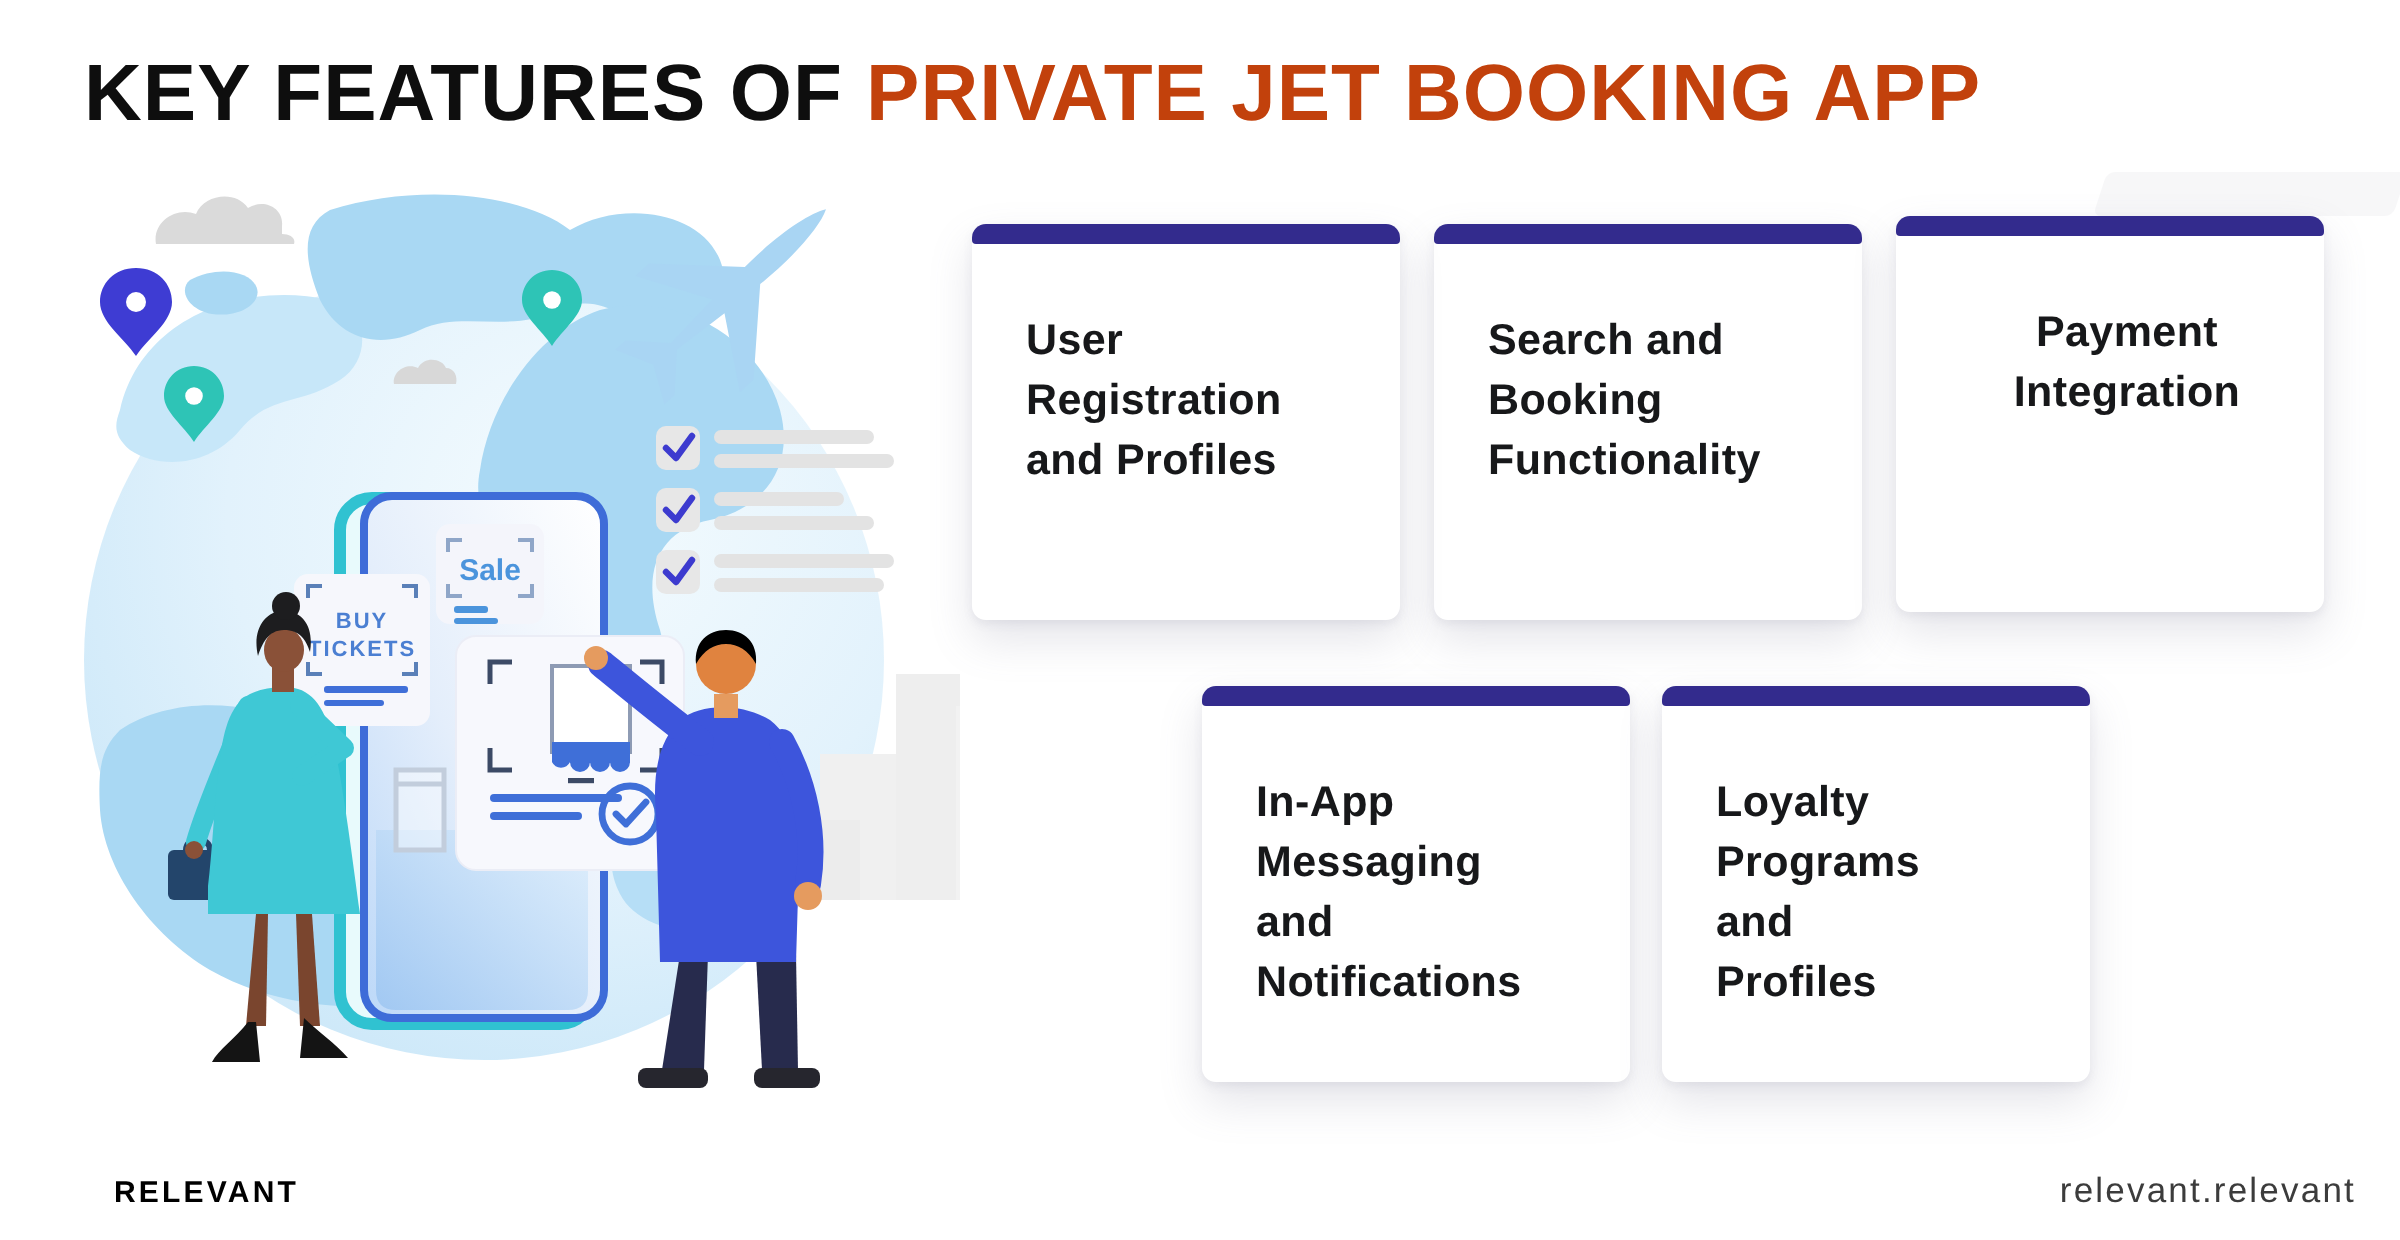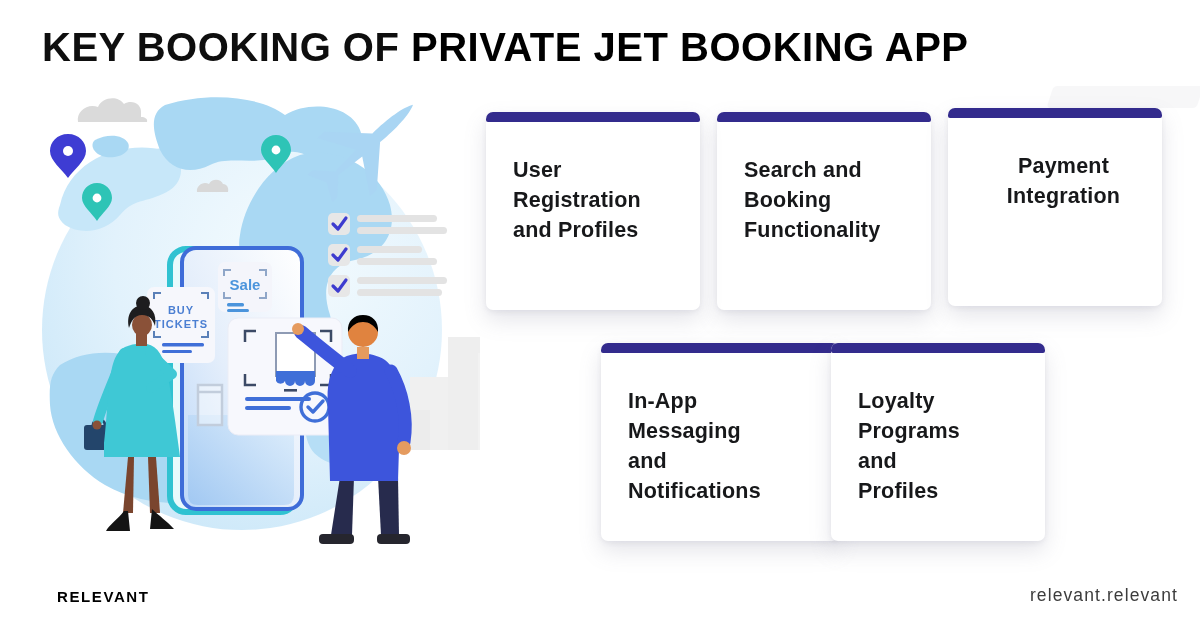--- a/index.html
+++ b/index.html
@@ -6,60 +6,60 @@
   .canvas{
     position:relative;width:1200px;height:620px;background:#ffffff;overflow:hidden;
     font-family:"Liberation Sans", sans-serif;
   }
   
   .title{
     position:absolute;left:42px;top:24px;white-space:nowrap;
     font-size:40px;font-weight:800;letter-spacing:.5px;line-height:46px;
   }
   .title .t-black{color:#0e0e0e;}
-  .title .t-blue{color:#000000;}
+  .title .t-blue{color:#c2410c;}
   
   .card{
     position:absolute;width:214px;height:198px;background:#ffffff;border-radius:7px;
     box-shadow:0 10px 22px rgba(110,110,140,.18), 0 2px 5px rgba(110,110,140,.10);
   }
   .card .bar{
     position:absolute;top:0;left:0;right:0;height:10px;background:#332b8d;
     border-radius:7px 7px 2px 2px;
   }
   .card .label{
     position:absolute;left:27px;top:43px;right:10px;
     font-size:21.5px;font-weight:700;line-height:30px;color:#17181a;
     white-space:pre-line;letter-spacing:.2px;
   }
   .card1{left:486px;top:112px;}
   .card2{left:717px;top:112px;}
   .card3{left:948px;top:108px;text-align:center;}
-  .card4{left:601px;top:343px;padding-left:24px;}
+  .card4{left:601px;top:343px;}
   .card5{left:831px;top:343px;}
   
   .illu{position:absolute;left:0;top:85px;width:480px;height:480px;}
   .wash-tr{position:absolute;right:0;top:86px;width:150px;height:22px;background:#f3f3f5;opacity:.65;border-radius:4px;transform:skewX(-18deg);}
   
   .footer-logo{
     position:absolute;left:57px;top:588px;font-size:15px;font-weight:800;
     letter-spacing:1.6px;color:#000000;
   }
   .footer-site{
     position:absolute;right:22px;top:585px;font-size:17.5px;font-weight:400;
     letter-spacing:1.1px;color:#3c3c3c;
   }
 </style>
 </head>
 <body>
 
 <div class="canvas">
 
   <div class="title">
-    <span class="t-black">KEY BOOKING OF</span>
+    <span class="t-black">KEY FEATURES OF</span>
     <span class="t-black"> </span>
     <span class="t-blue">PRIVATE JET BOOKING APP</span>
   </div>
 
   <div class="wash-tr"></div>
 
   <svg class="illu" width="480" height="480" viewBox="0 0 480 480" xmlns="http://www.w3.org/2000/svg">
     <defs>
       <radialGradient id="gGlobe" cx="62%" cy="32%" r="80%">
         <stop offset="0%" stop-color="#f4fbfe"></stop>

